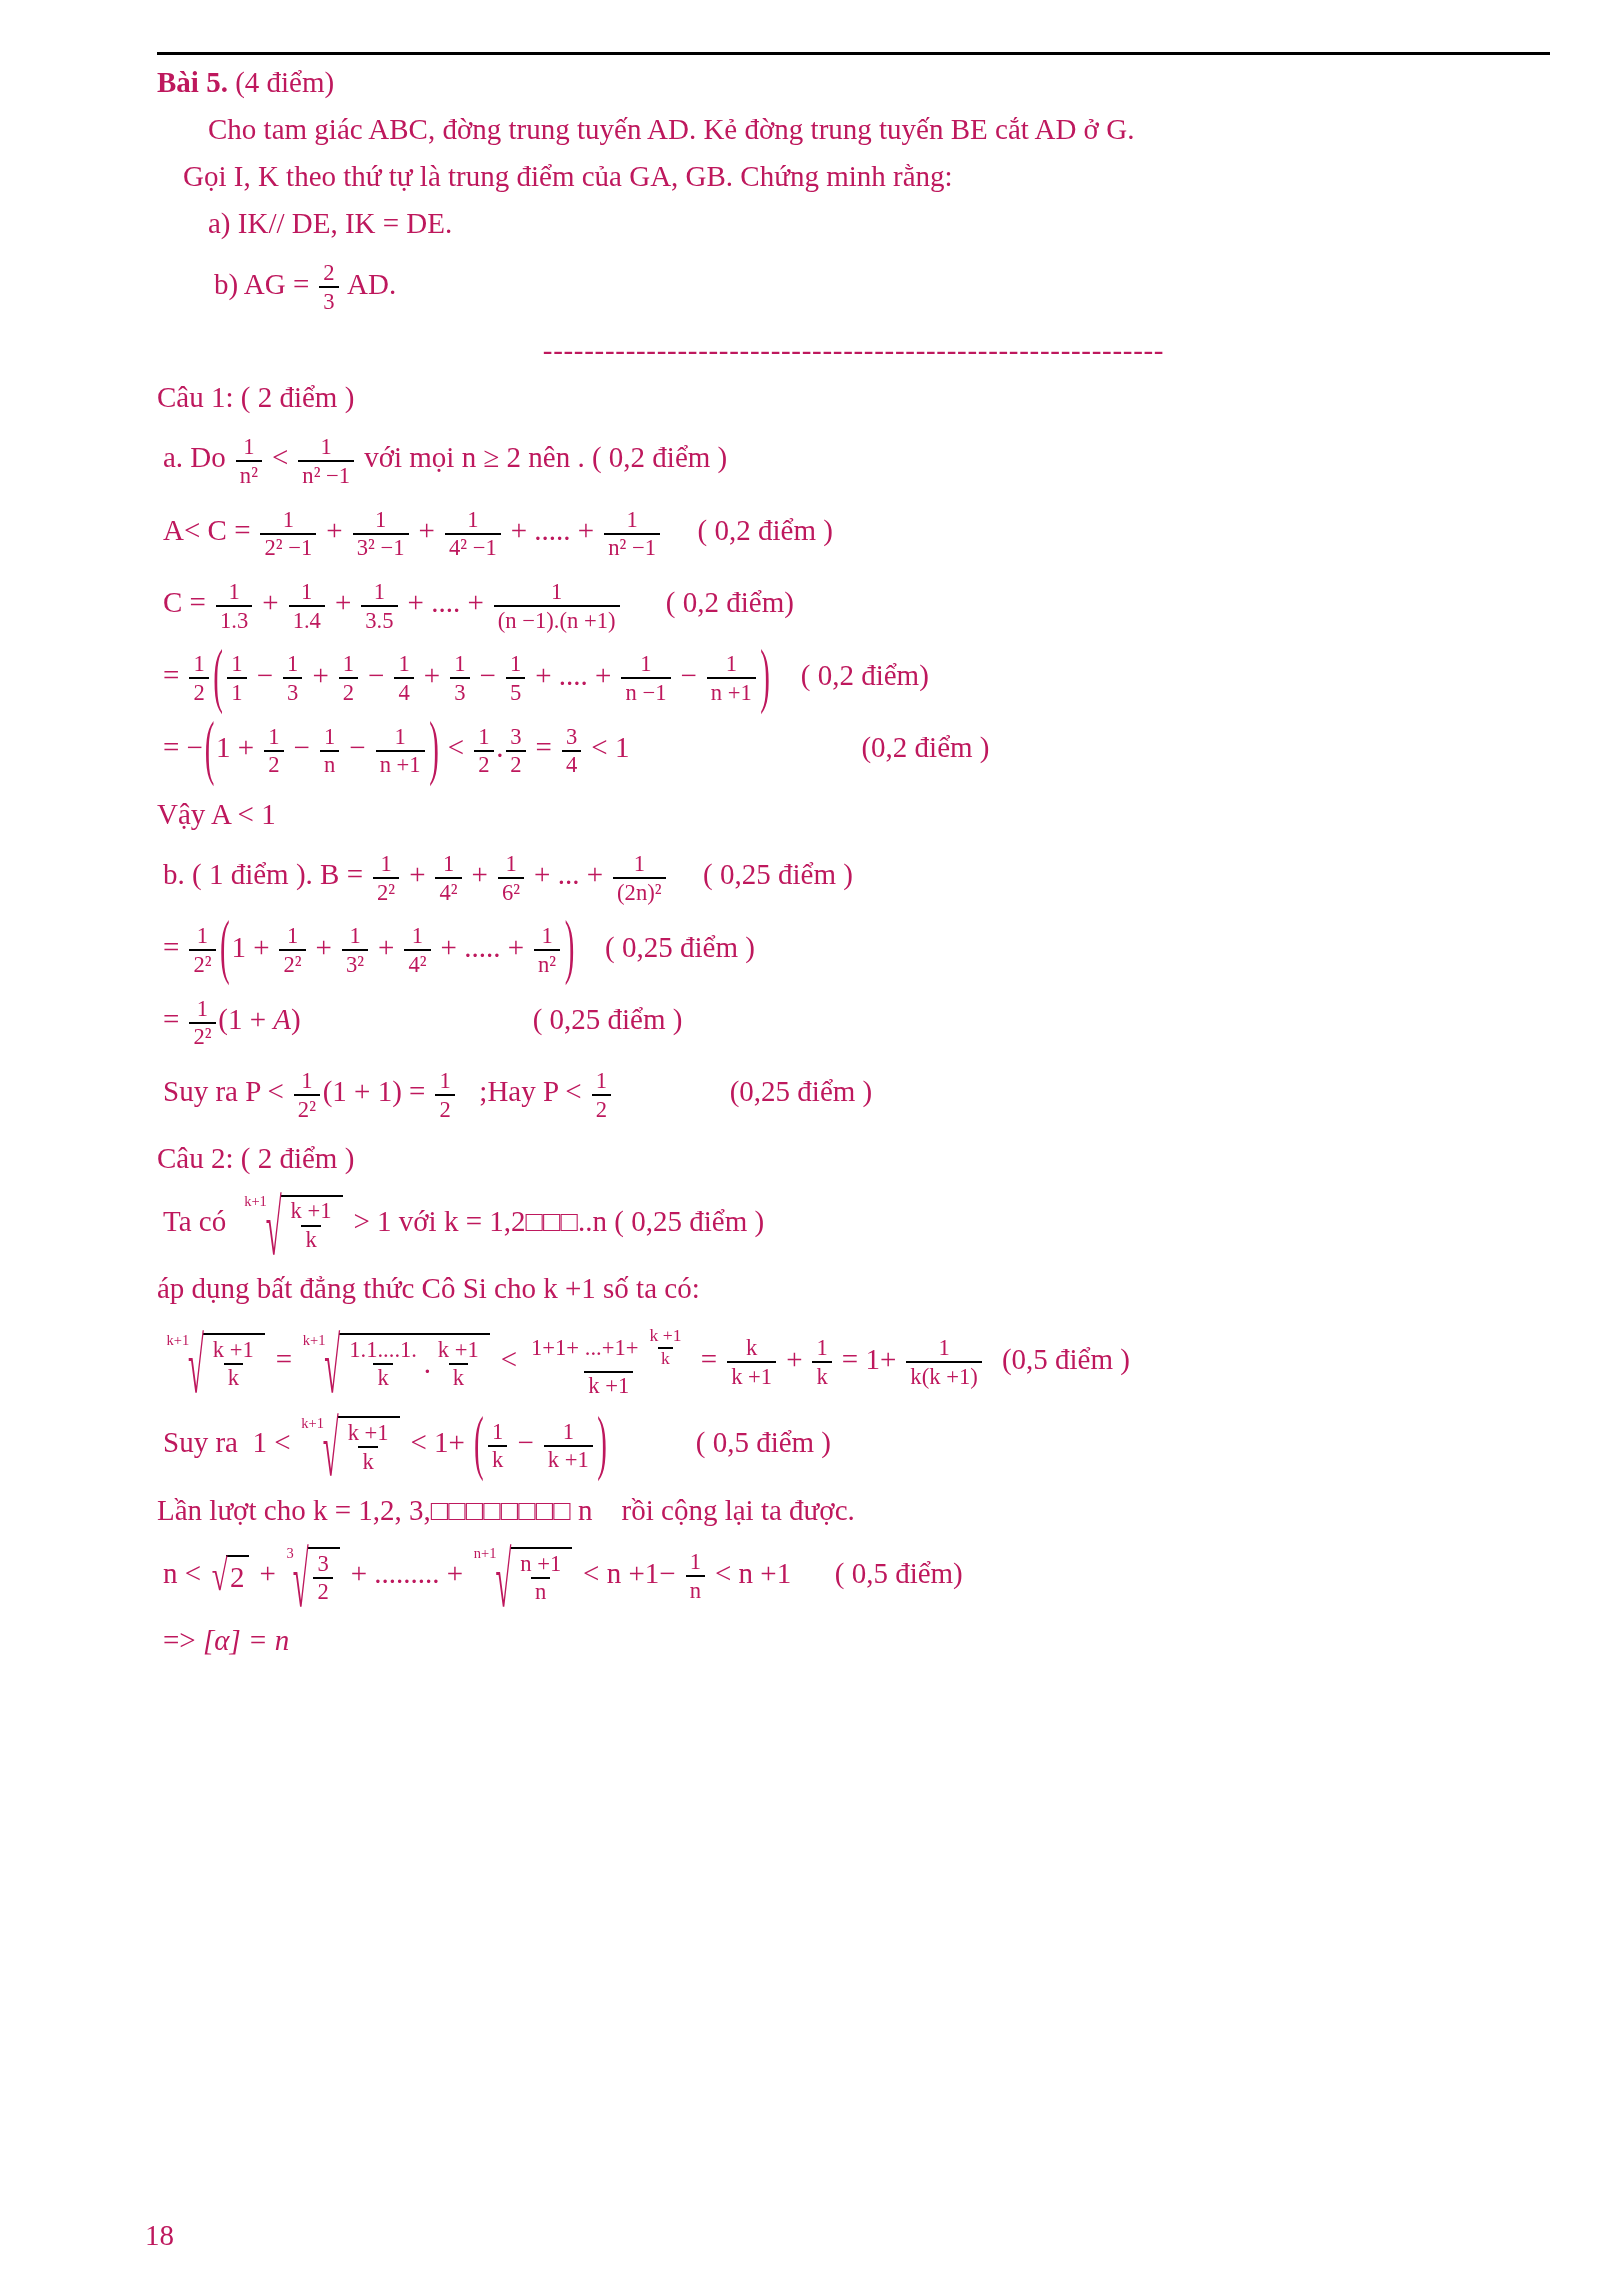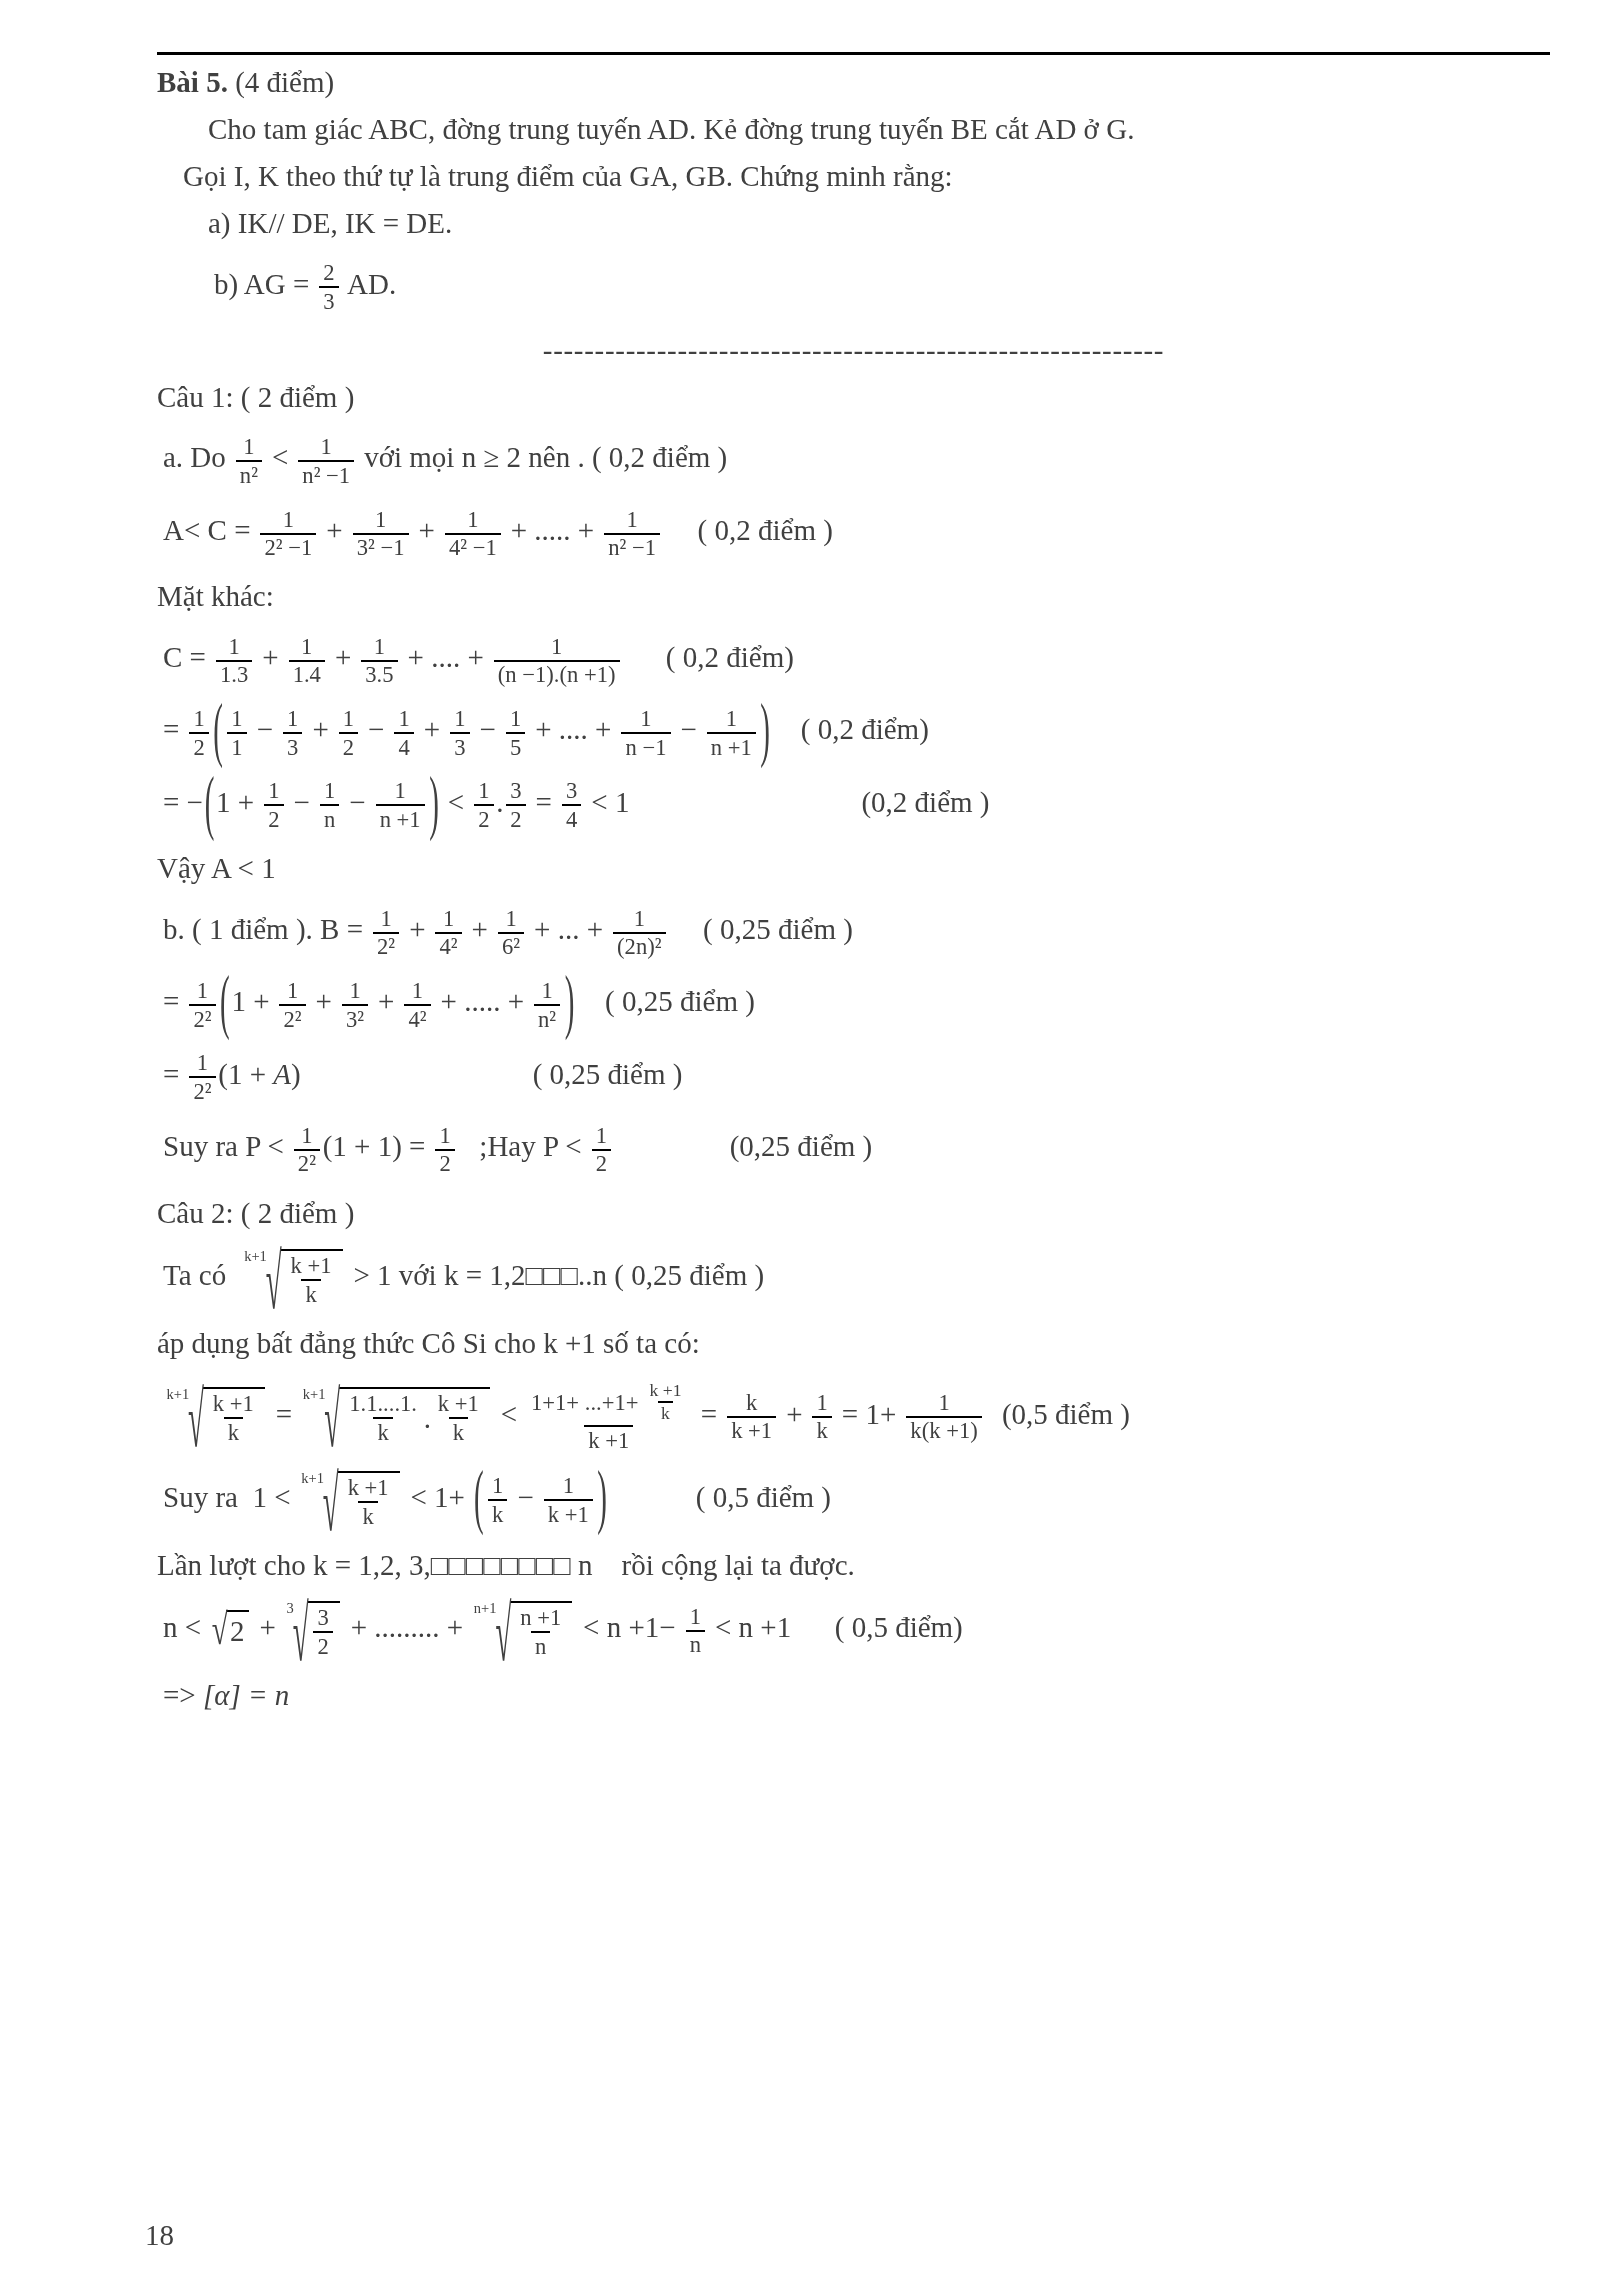--- a/index.html
+++ b/index.html
@@ -2,21 +2,21 @@
 <html style="font-size:10.5px"><head>
 <meta charset="utf-8">
 <style>
   * { margin:0; padding:0; box-sizing:border-box; }
   html, body { background:#ffffff; }
   .page {
     position:relative;
     width:1622px;
     height:2295px;
     background:#ffffff;
-    color:#404040;
+    color:#be185d;
     font-family:"Liberation Serif","DejaVu Serif",serif;
     font-size:29px;
     padding:52px 72px 0 157px;
     overflow:hidden;
   }
   .toprule { border-top:3.9px solid #000; height:0; margin-bottom:9.2px; }
   .l { margin:9.2px 0; line-height:1.3; white-space:normal; }
   .math { margin:17px 6px; }
   .b { font-weight:bold; }
   .i { font-style:italic; }
@@ -74,21 +74,20 @@
         </span><span class="tx"> + </span><span class="frac">
           <span class="num">1</span>
           <span class="den">3² −1</span>
         </span><span class="tx"> + </span><span class="frac">
           <span class="num">1</span>
           <span class="den">4² −1</span>
         </span><span class="tx"> + ..... + </span><span class="frac">
           <span class="num">1</span>
           <span class="den">n² −1</span>
         </span><span class="sp" style="width: 1.2em;"></span><span class="tx">( 0,2 điểm )</span></div>
-      <div class="l"><span class="tx">Mặt khác:</span></div>
       <div class="l math"><span class="tx">C = </span><span class="frac">
           <span class="num">1</span>
           <span class="den">1.3</span>
         </span><span class="tx"> + </span><span class="frac">
           <span class="num">1</span>
           <span class="den">1.4</span>
         </span><span class="tx"> + </span><span class="frac">
           <span class="num">1</span>
           <span class="den">3.5</span>
         </span><span class="tx"> + .... + </span><span class="frac">

